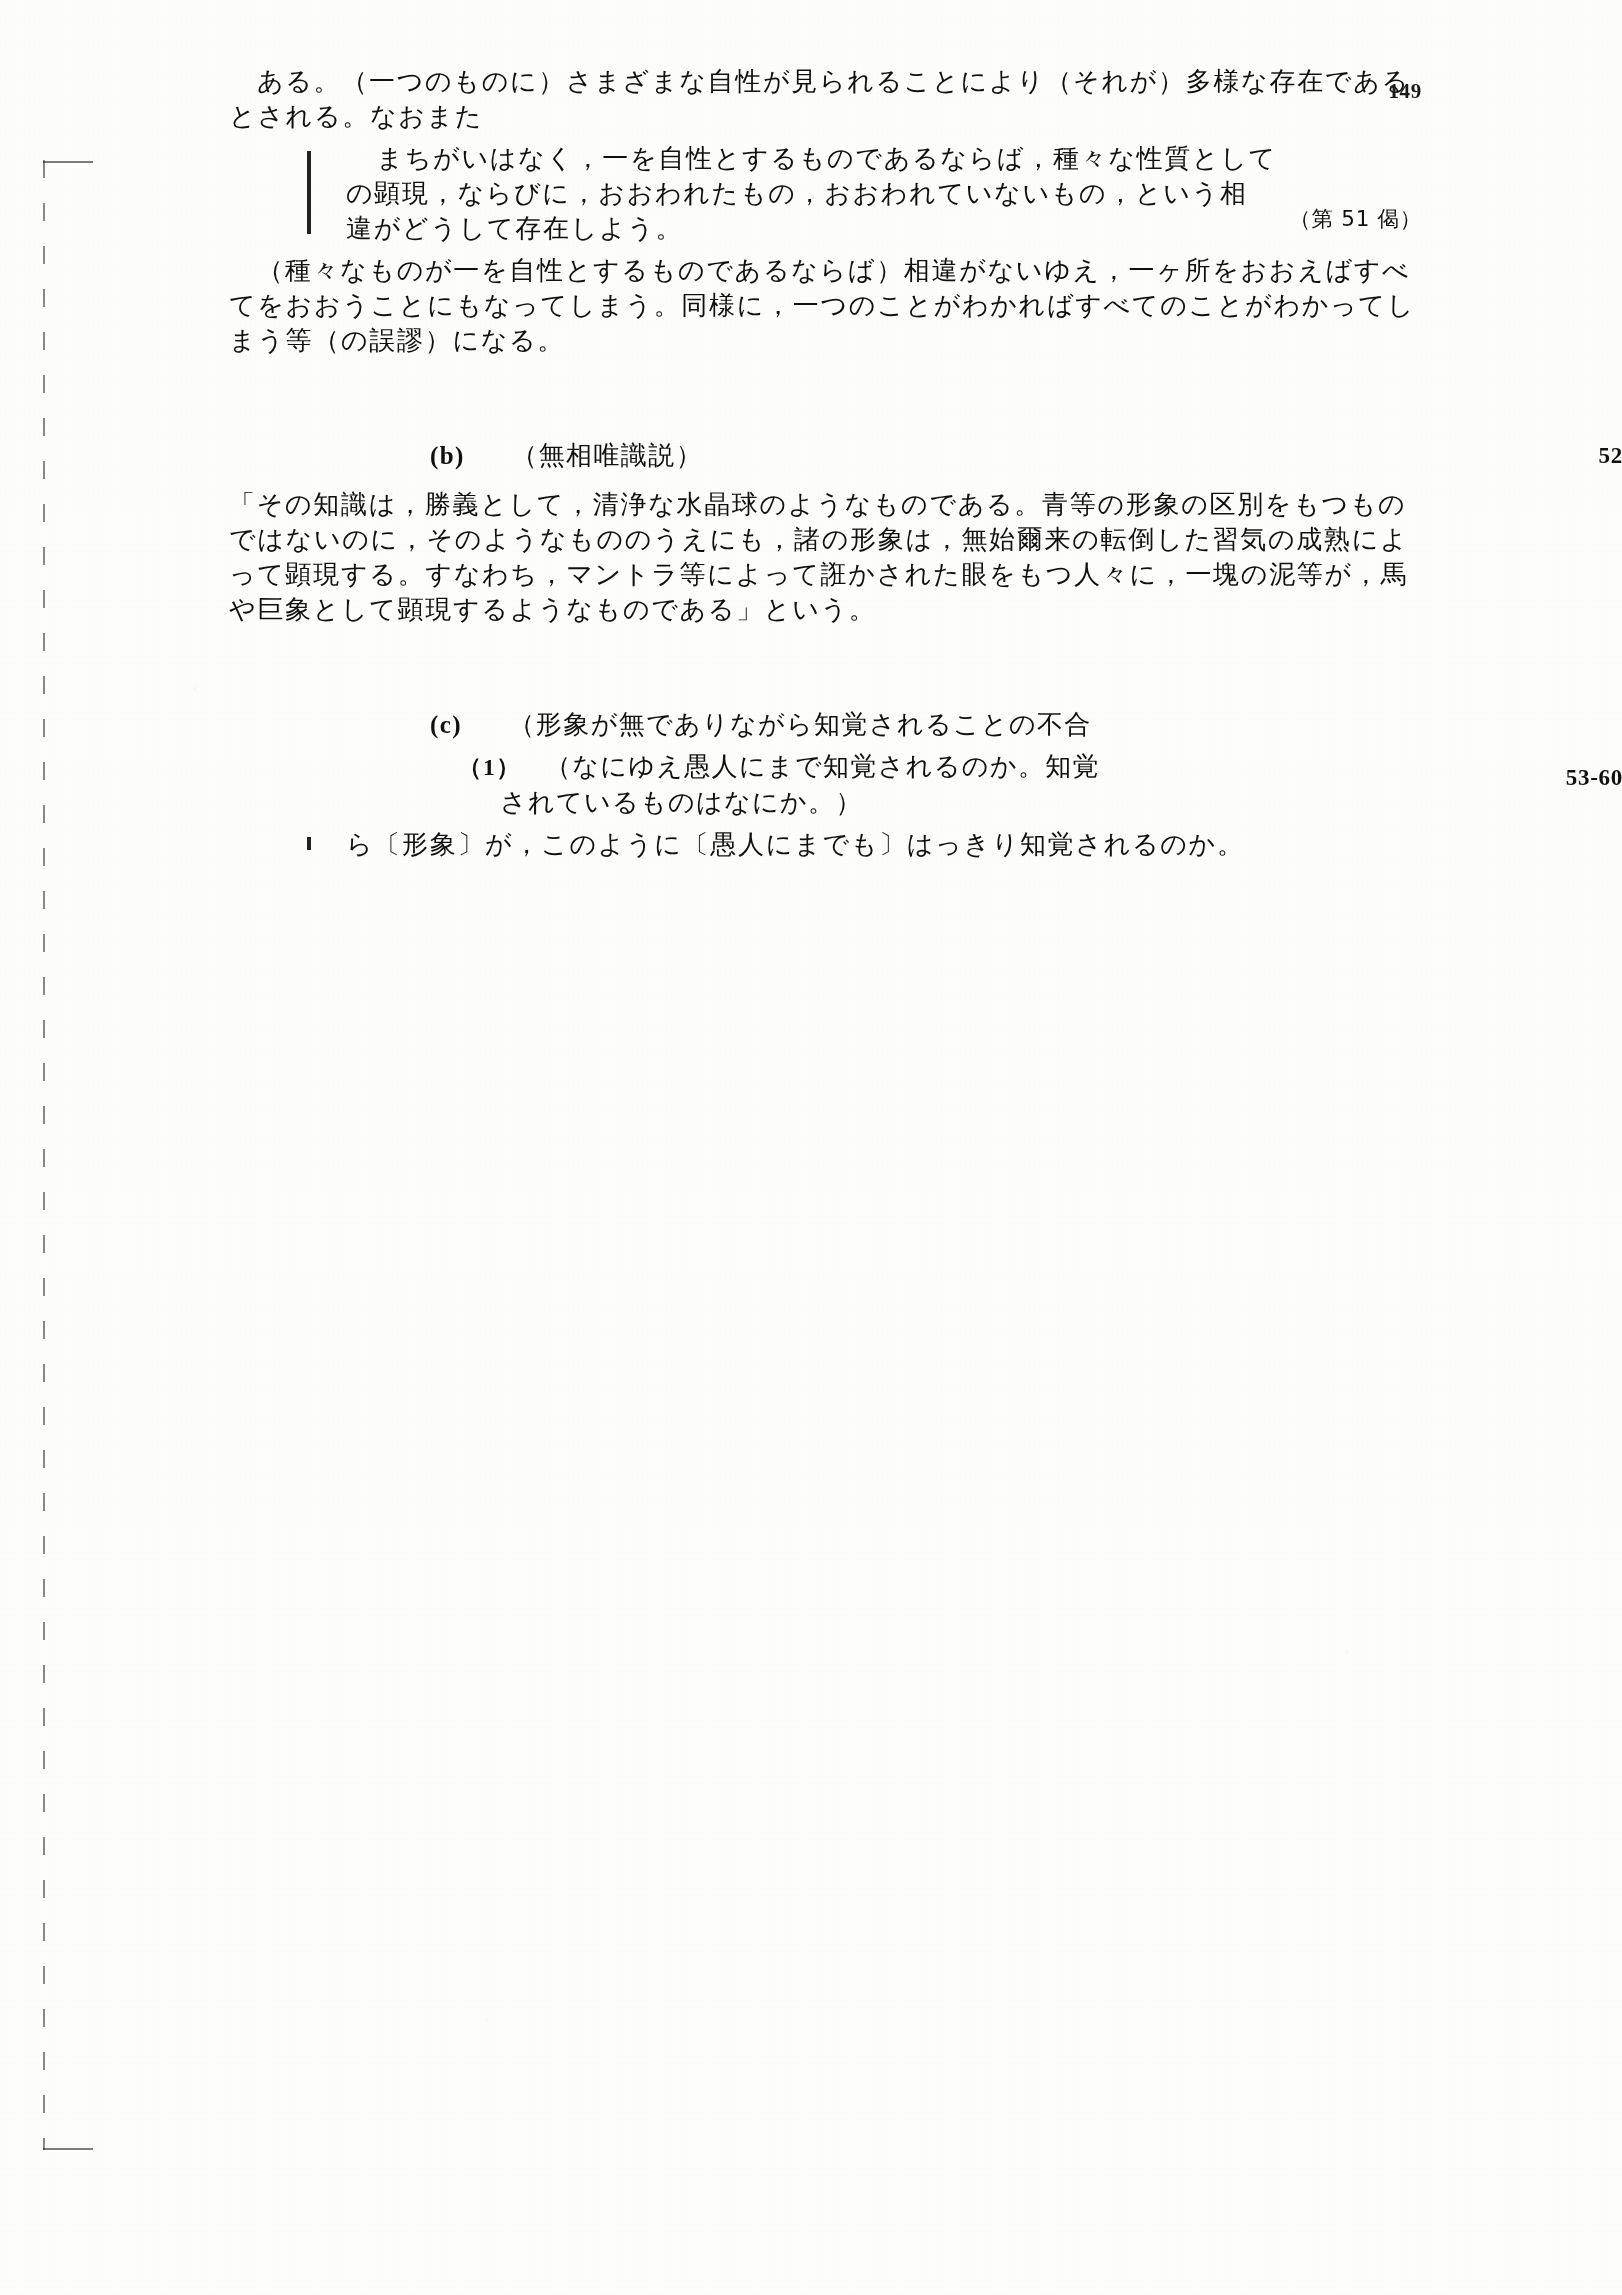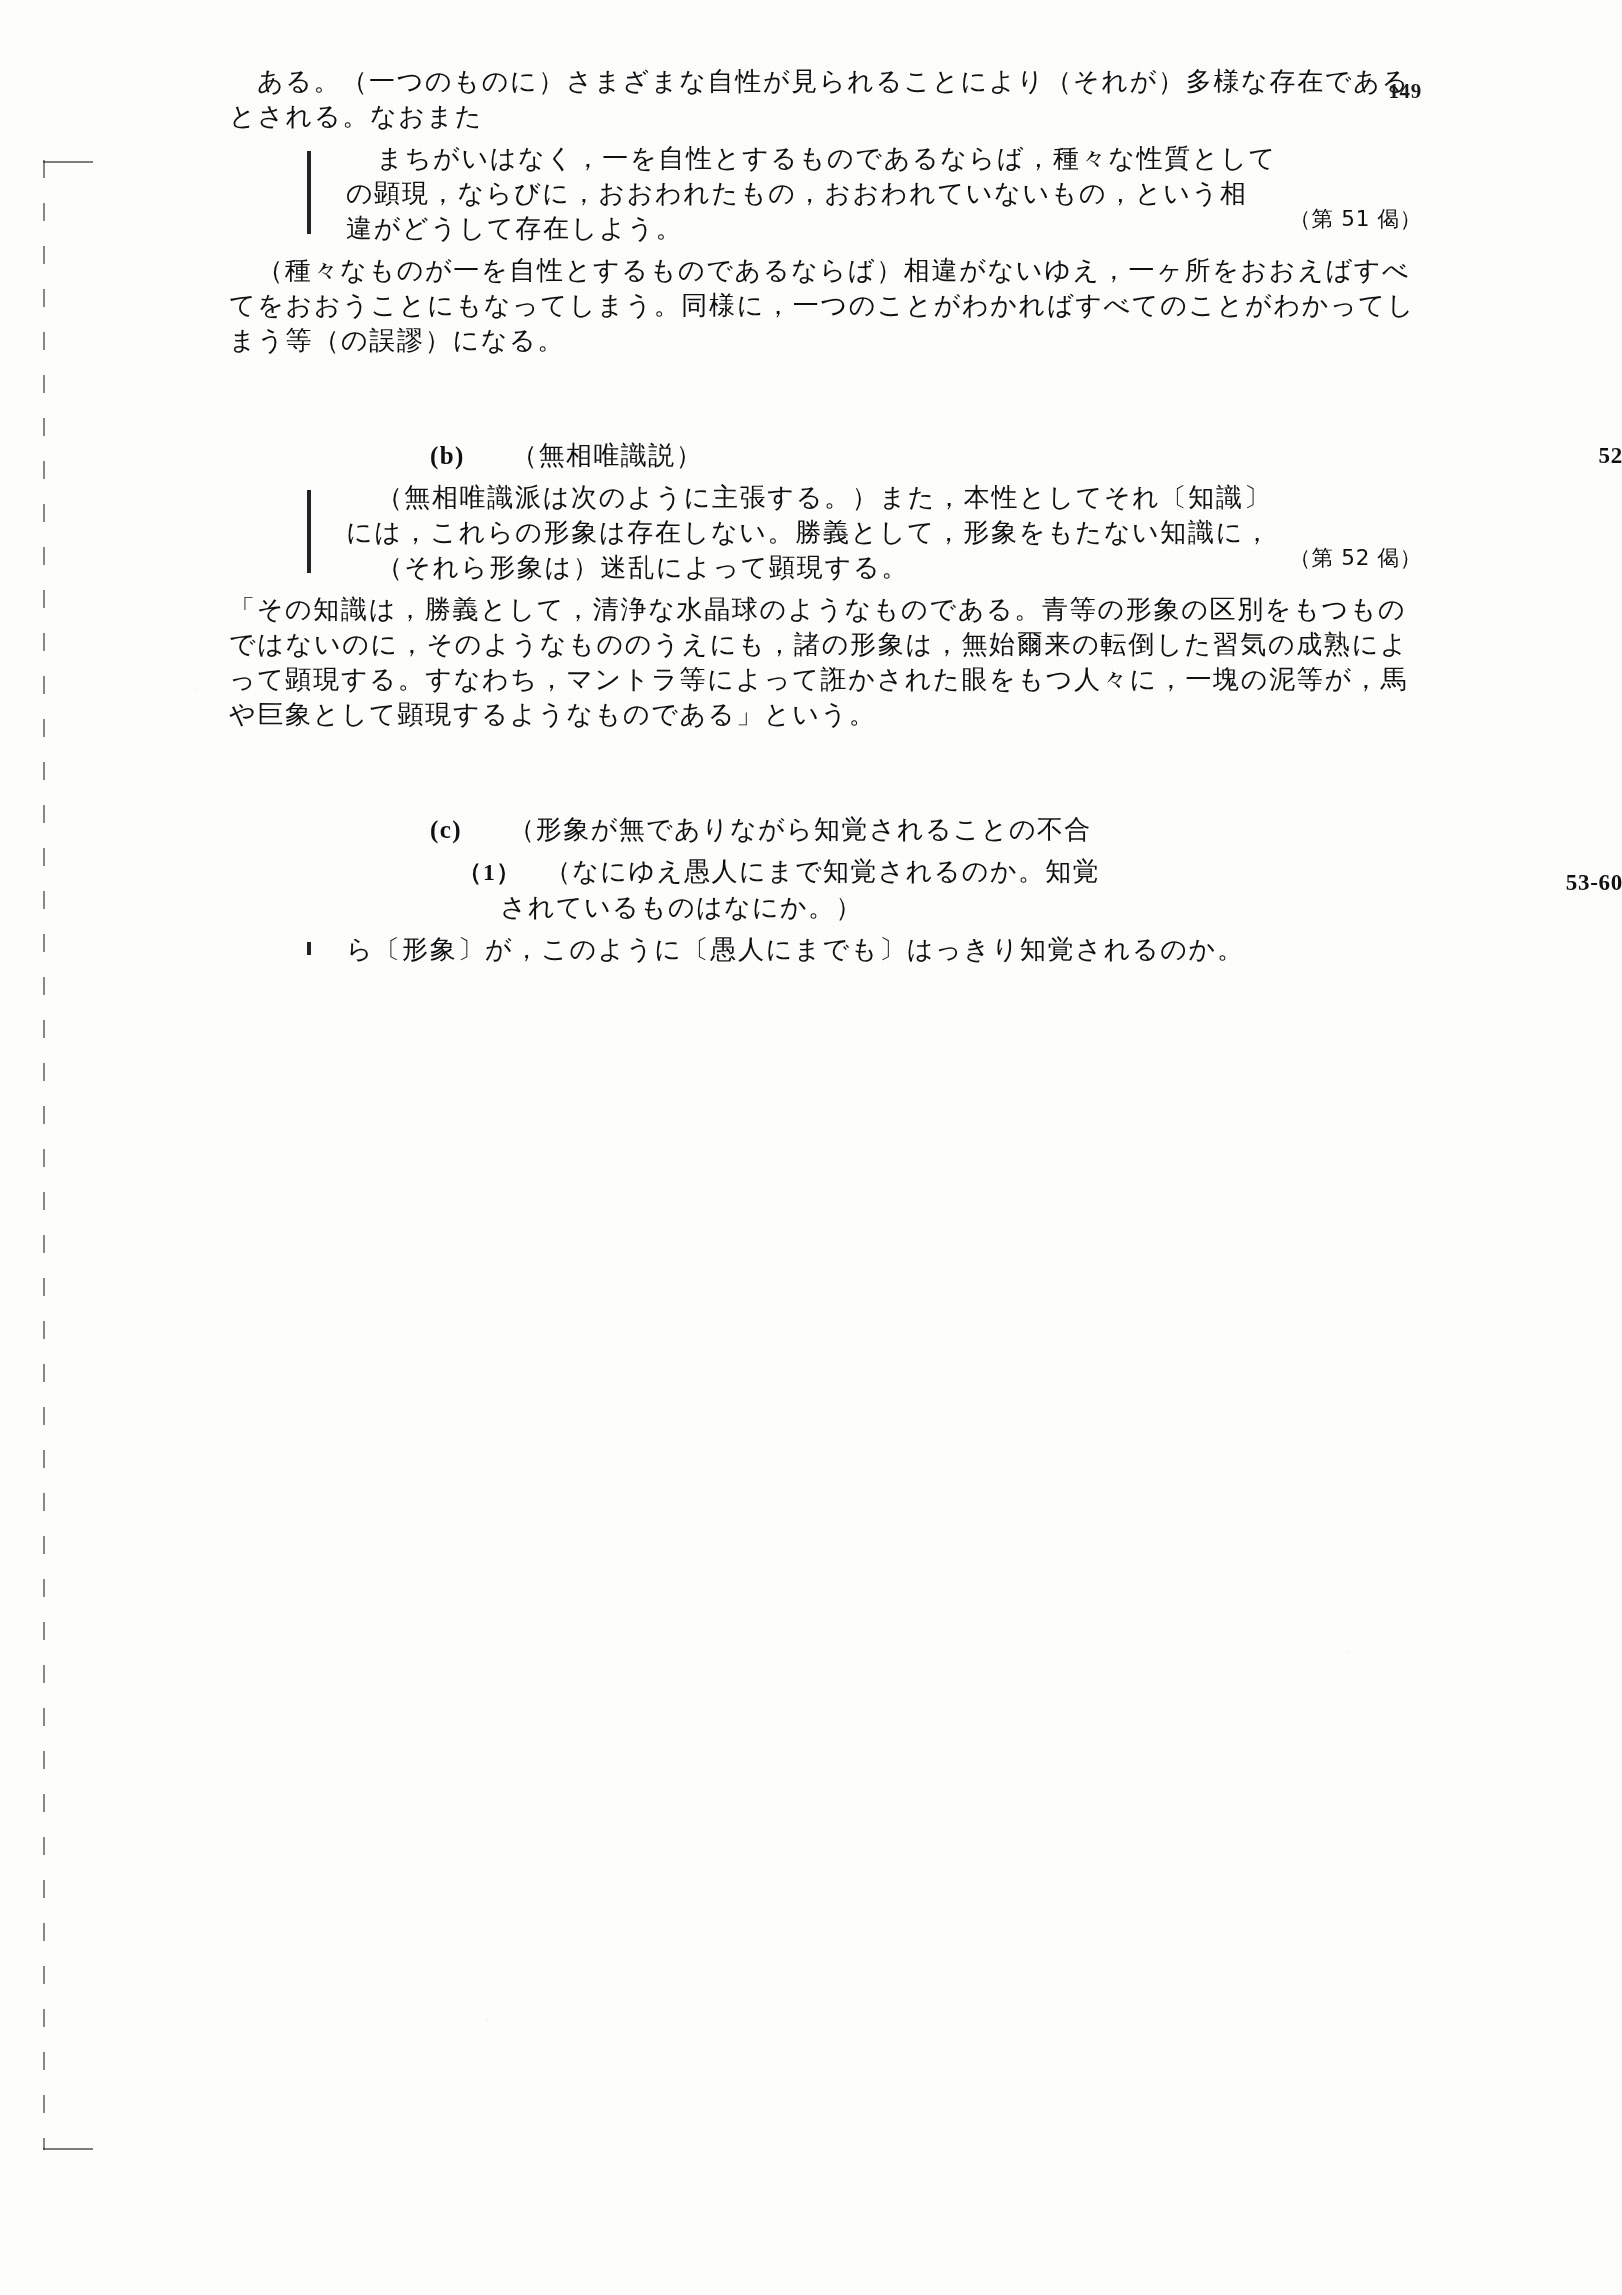--- a/index.html
+++ b/index.html
@@ -196,26 +196,20 @@
 
     <div class="block-gap-l"></div>
 
     <div class="jp heading">
       <span class="lbl">(b)</span><span class="sub">（無相唯識説）</span>
       <span class="sec-num">52</span>
     </div>
 
     <div class="block-gap-s"></div>
 
-    <div class="jp verse">
-      <div class="line ind">（無相唯識派は次のように主張する。）また，本性としてそれ〔知識〕</div>
-      <div class="line">には，これらの形象は存在しない。勝義として，形象をもたない知識に，</div>
-      <div class="line ind">（それら形象は）迷乱によって顕現する。</div>
-      <div class="verse-ref" style="bottom:9.7px;">（第 52 偈）</div>
-    </div>
 
     <div class="block-gap-s"></div>
 
     <div class="jp para noind">「その知識は，勝義として，清浄な水晶球のようなものである。青等の形象の区別をもつものではないのに，そのようなもののうえにも，諸の形象は，無始爾来の転倒した習気の成熟によって顕現する。すなわち，マントラ等によって誑かされた眼をもつ人々に，一塊の泥等が，馬や巨象として顕現するようなものである」という。</div>
 
     <div class="block-gap-l"></div>
 
     <div class="jp heading">
       <span class="lbl">(c)</span><span class="sub">（形象が無でありながら知覚されることの不合</span>
       <span class="sec-num on-second">53-60</span>

